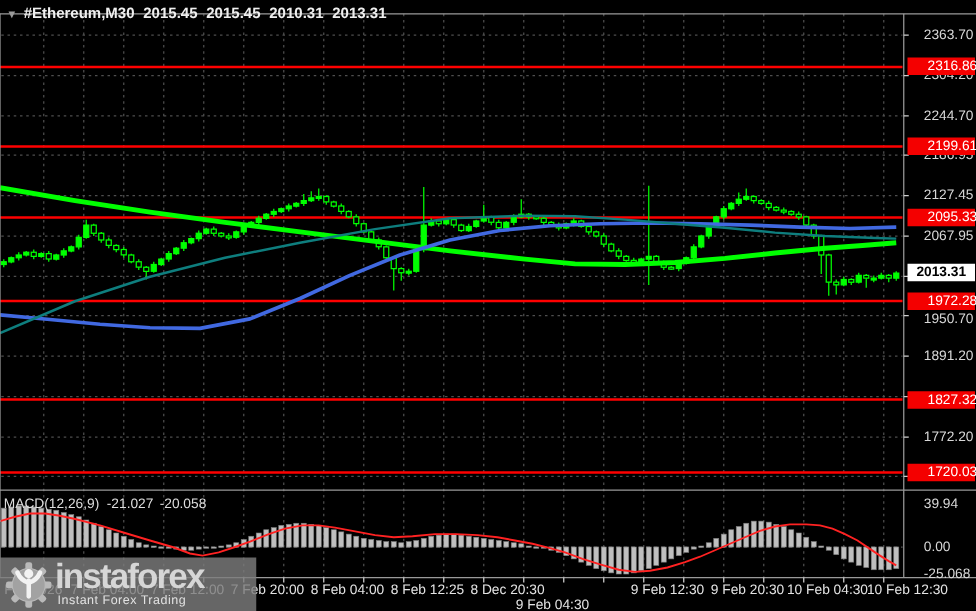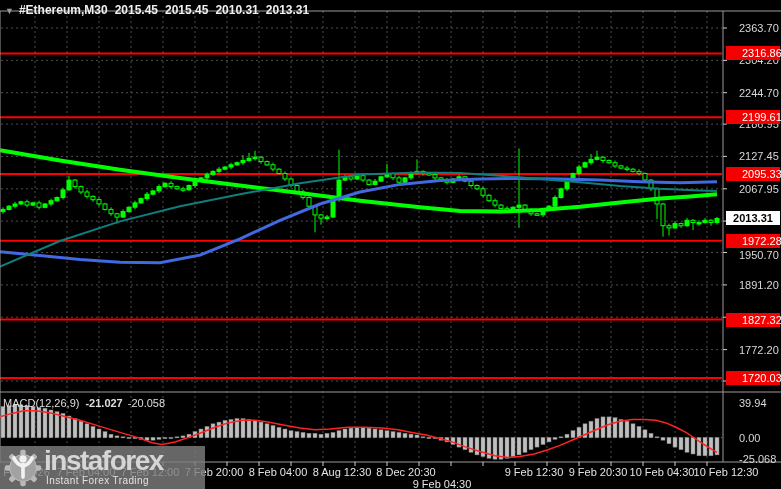--- a/index.html
+++ b/index.html
@@ -5,21 +5,21 @@
   html,body{margin:0;padding:0;background:#222;}
   #stage{position:relative;width:781px;height:489px;background:#000;overflow:hidden;
          font-family:"Liberation Sans",sans-serif;}
   #chart-svg{position:absolute;left:0;top:0;z-index:1;}
   #title-bar{position:absolute;left:5px;top:3px;z-index:4;color:#efefef;font-size:12px;
              font-weight:bold;letter-spacing:0px;white-space:nowrap;}
   #title-bar .dd{color:#9a9a9a;font-size:9px;margin-right:5px;}
   #title-bar span.v{margin-left:7px;font-weight:bold;text-align:right;}
   #macd-label{position:absolute;left:3px;top:397px;z-index:4;color:#dedede;font-size:11px;white-space:nowrap;}
   #macd-label b{font-weight:normal;margin-right:6px;}
-  #macd-label .v1{margin-right:5px;font-weight:bold;}
+  #macd-label .v1{margin-right:5px;}
   .pax-label{position:absolute;left:726px;width:54px;height:14px;line-height:14px;
              font-size:11px;color:#d8d8d8;text-align:left;padding-left:13px;box-sizing:border-box;z-index:2;}
   .pax-label.red{background:#f40000;color:#fff;text-align:center;padding-left:16px;z-index:3;}
   .pax-label.cur{background:#ffffff;color:#000;text-align:center;padding-left:0;z-index:3;font-weight:bold;}
   .tax-label{position:absolute;top:466px;width:90px;margin-left:-45px;text-align:center;
              font-size:11px;color:#e4e4e4;z-index:2;white-space:nowrap;}
   .max-label{position:absolute;left:739px;width:42px;height:13px;line-height:13px;
              font-size:11px;color:#d8d8d8;z-index:2;}
   #watermark{position:absolute;left:0;top:446px;width:205px;height:43px;z-index:5;
              background:rgba(124,124,124,0.82);display:flex;align-items:center;}
@@ -517,21 +517,21 @@
       <div class="pax-label red" style="top: 313px;">1827.32</div>
       <div class="pax-label red" style="top: 371px;">1720.03</div>
       <div class="pax-label cur" style="top: 211px;">2013.31</div>
     </div>
   <div id="time-axis">
       <div class="tax-label" style="left: 22px;">6 Feb 2026</div>
       <div class="tax-label" style="left: 86px;">7 Feb 04:00</div>
       <div class="tax-label" style="left: 150px;">7 Feb 12:00</div>
       <div class="tax-label" style="left: 214px;">7 Feb 20:00</div>
       <div class="tax-label" style="left: 278px;">8 Feb 04:00</div>
-      <div class="tax-label" style="left: 342px;">8 Aug 12:30</div>
+      <div class="tax-label" style="left: 342px;">8 Feb 12:25</div>
       <div class="tax-label" style="left: 406px;">8 Dec 20:30</div>
       <div class="tax-label" style="left: 442px; margin-top: 12px;">9 Feb 04:30</div>
       <div class="tax-label" style="left: 534px;">9 Feb 12:30</div>
       <div class="tax-label" style="left: 598px;">9 Feb 20:30</div>
       <div class="tax-label" style="left: 662px;">10 Feb 04:30</div>
       <div class="tax-label" style="left: 726px;">10 Feb 12:30</div>
     </div>
   <div id="macd-axis">
       <div class="max-label" style="top: 397px;">39.94</div>
       <div class="max-label" style="top: 432px;">0.00</div>

